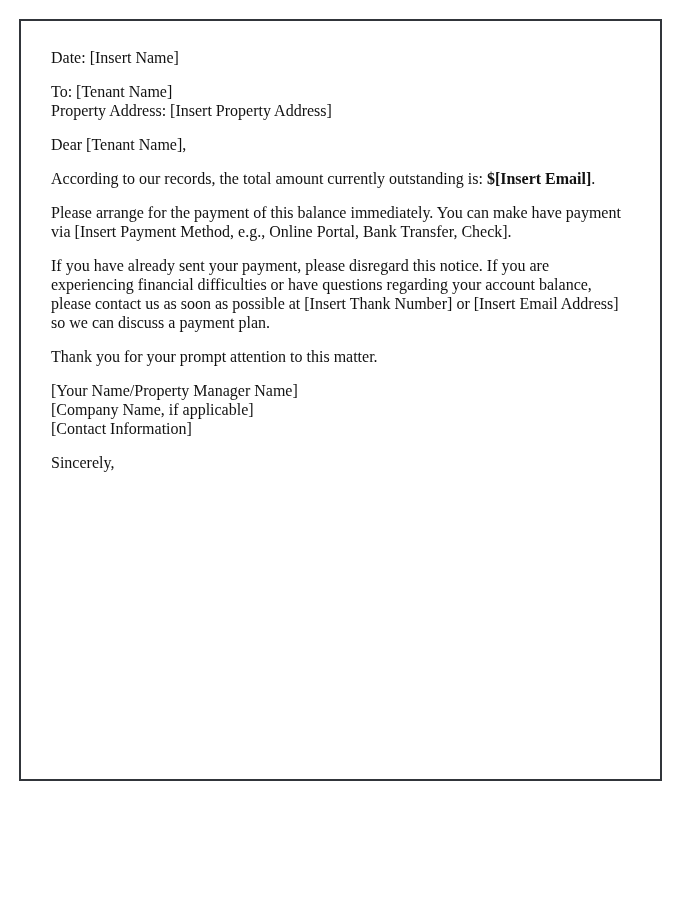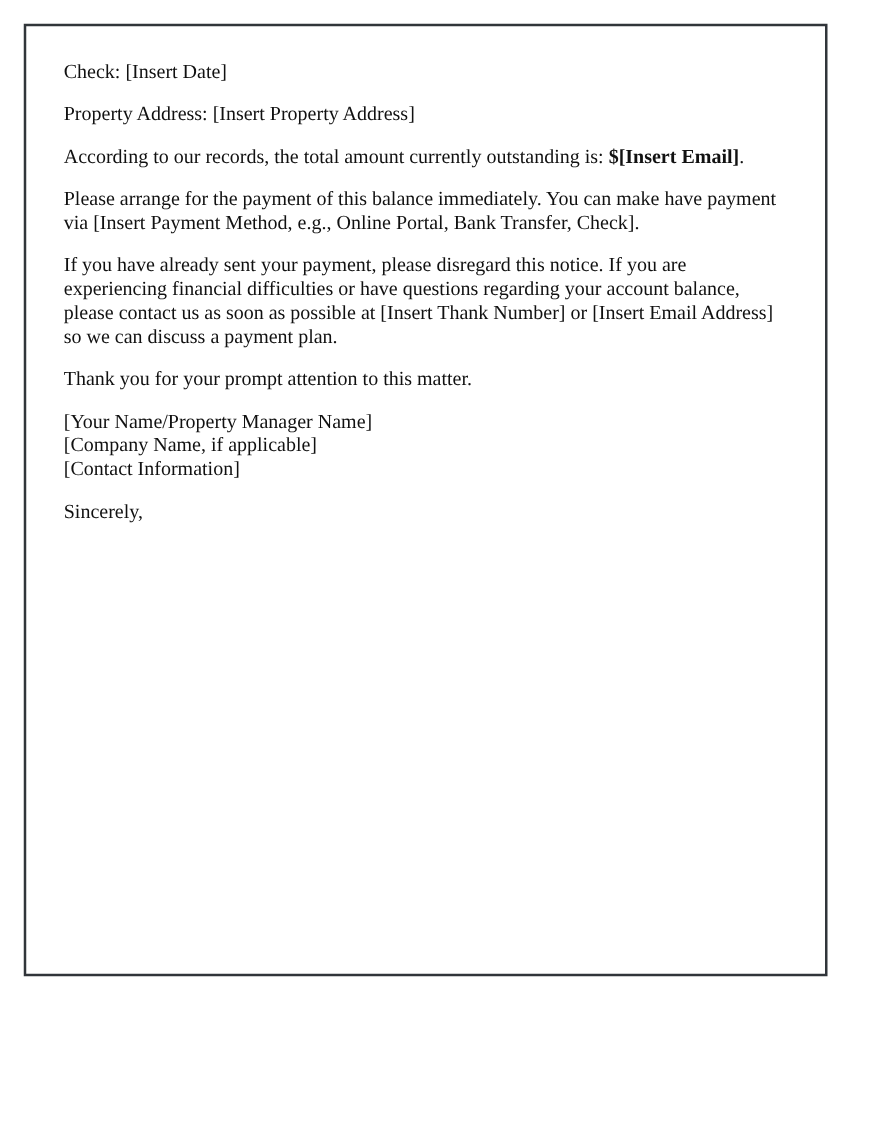--- a/index.html
+++ b/index.html
@@ -42,28 +42,30 @@
     display: block;
   }
 </style>
 </head>
 <body>
 
 <div class="page">
   <div class="letter">
 
     <p>
-      <span class="line">Check: [Insert Date]</span>
+      <span class="line">Date: [Insert Name]</span>
     </p>
 
     <p>
+      <span class="line">To: [Tenant Name]</span>
       <span class="line">Property Address: [Insert Property Address]</span>
     </p>
 
 
+    <p>Dear [Tenant Name],</p>
 
 
     <p><span>According to our records, the total amount currently outstanding is: </span><span class="bold">$[Insert Email]</span><span>.</span></p>
 
     <p>Please arrange for the payment of this balance immediately. You can make have payment via [Insert Payment Method, e.g., Online Portal, Bank Transfer, Check].</p>
 
     <p>If you have already sent your payment, please disregard this notice. If you are experiencing financial difficulties or have questions regarding your account balance, please contact us as soon as possible at [Insert Thank Number] or [Insert Email Address] so we can discuss a payment plan.</p>
 
     <p>Thank you for your prompt attention to this matter.</p>
 

